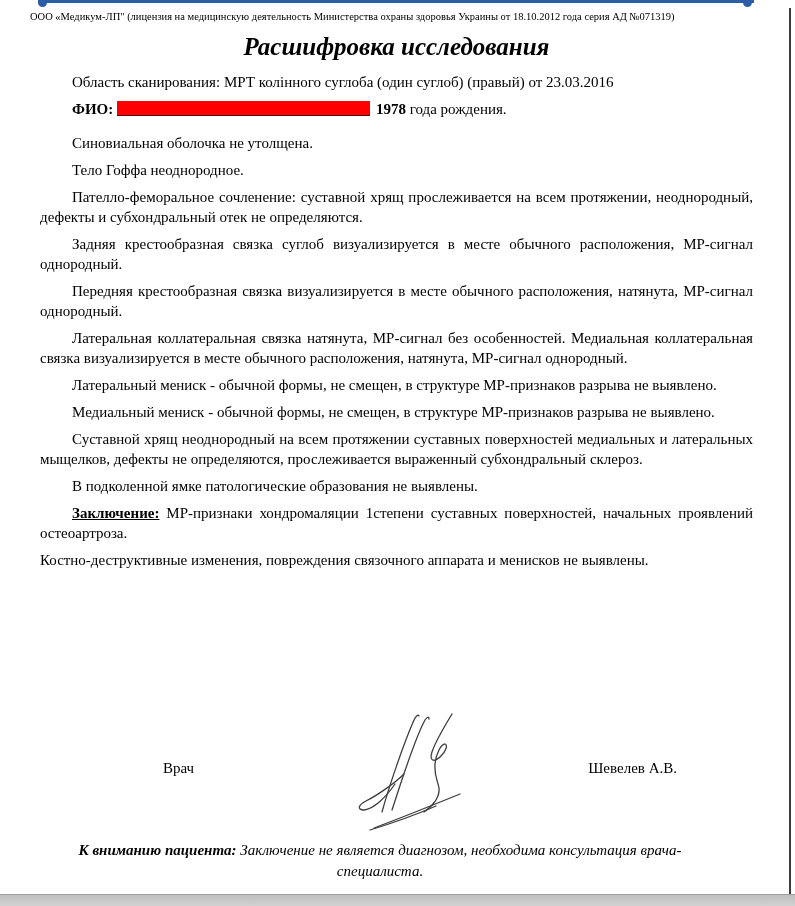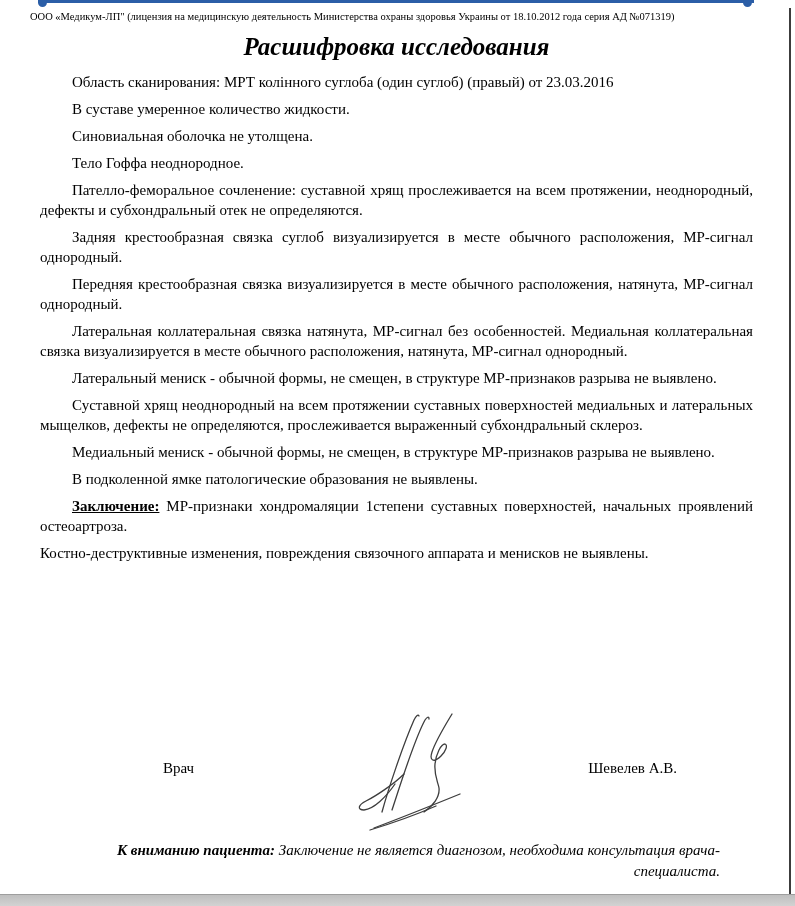--- a/index.html
+++ b/index.html
@@ -67,21 +67,21 @@
     display: flex; align-items: center; justify-content: space-between;
     font-size: 15px; line-height: 20px; text-align: center;
   }
   .sign-role { margin-left: 123px; }
   .sign-name { margin-right: 76px; }
 
   .signature-svg { position: absolute; left: 348px; top: 700px; }
 
   .notice {
     position: absolute; left: 40px; top: 840px; width: 680px;
-    font-size: 15px; line-height: 21px; font-style: italic; text-align: right;
+    font-size: 15px; line-height: 21px; font-style: italic; text-align: center;
   }
 
   .bottom-bar {
     position: absolute; left: 0; bottom: 0; width: 795px; height: 11px;
     background: linear-gradient(#bfbfbf, #d2d2d2);
     border-top: 1px solid #9e9e9e;
   }
 </style>
 </head>
 <body>
@@ -96,31 +96,32 @@
   <div class="right-border"></div>
 
   <div class="header-text">ООО «Медикум-ЛП" (лицензия на медицинскую деятельность Министерства охраны здоровья Украины от 18.10.2012 года серия АД №071319)</div>
 
   <div class="doc-body">
 
     <div class="doc-title">Расшифровка исследования</div>
 
     <p class="sp-lg">Область сканирования: МРТ колінного суглоба (один суглоб) (правый) от 23.03.2016</p>
 
+    <p class="sp-md"><span class="b">ФИО:</span>
+      <span class="redaction"></span><span class="b">1978</span><span> года рождения.</span></p>
 
-    <p>В суставе умеренное количество жидкости.</p>
     <p>Синовиальная оболочка не утолщена.</p>
     <p>Тело Гоффа неоднородное.</p>
     <p>Пателло-феморальное сочленение: суставной хрящ прослеживается на всем протяжении, неоднородный, дефекты и субхондральный отек не определяются.</p>
     <p>Задняя крестообразная связка суглоб визуализируется в месте обычного расположения, МР-сигнал однородный.</p>
     <p>Передняя крестообразная связка визуализируется в месте обычного расположения, натянута, МР-сигнал однородный.</p>
     <p>Латеральная коллатеральная связка натянута, МР-сигнал без особенностей. Медиальная коллатеральная связка визуализируется в месте обычного расположения, натянута, МР-сигнал однородный.</p>
     <p>Латеральный мениск - обычной формы, не смещен, в структуре МР-признаков разрыва не выявлено.</p>
+    <p>Медиальный мениск - обычной формы, не смещен, в структуре МР-признаков разрыва не выявлено.</p>
     <p>Суставной хрящ неоднородный на всем протяжении суставных поверхностей медиальных и латеральных мыщелков, дефекты не определяются, прослеживается выраженный субхондральный склероз.</p>
-    <p>Медиальный мениск - обычной формы, не смещен, в структуре МР-признаков разрыва не выявлено.</p>
     <p>В подколенной ямке патологические образования не выявлены.</p>
 
     <p><span class="bi-u">Заключение:</span><span> МР-признаки хондромаляции 1степени суставных поверхностей, начальных проявлений остеоартроза.</span></p>
 
     <p class="no-indent">Костно-деструктивные изменения, повреждения связочного аппарата и менисков не выявлены.</p>
   </div>
 
   <svg class="signature-svg" width="120" height="135" viewBox="0 0 120 135">
     <g fill="none" stroke="#1c1c1c" stroke-width="1.3" stroke-linecap="round" opacity="0.85">
       <path d="M34,112 C40,90 55,45 66,20 C68,16 70,14 71,16"></path>

